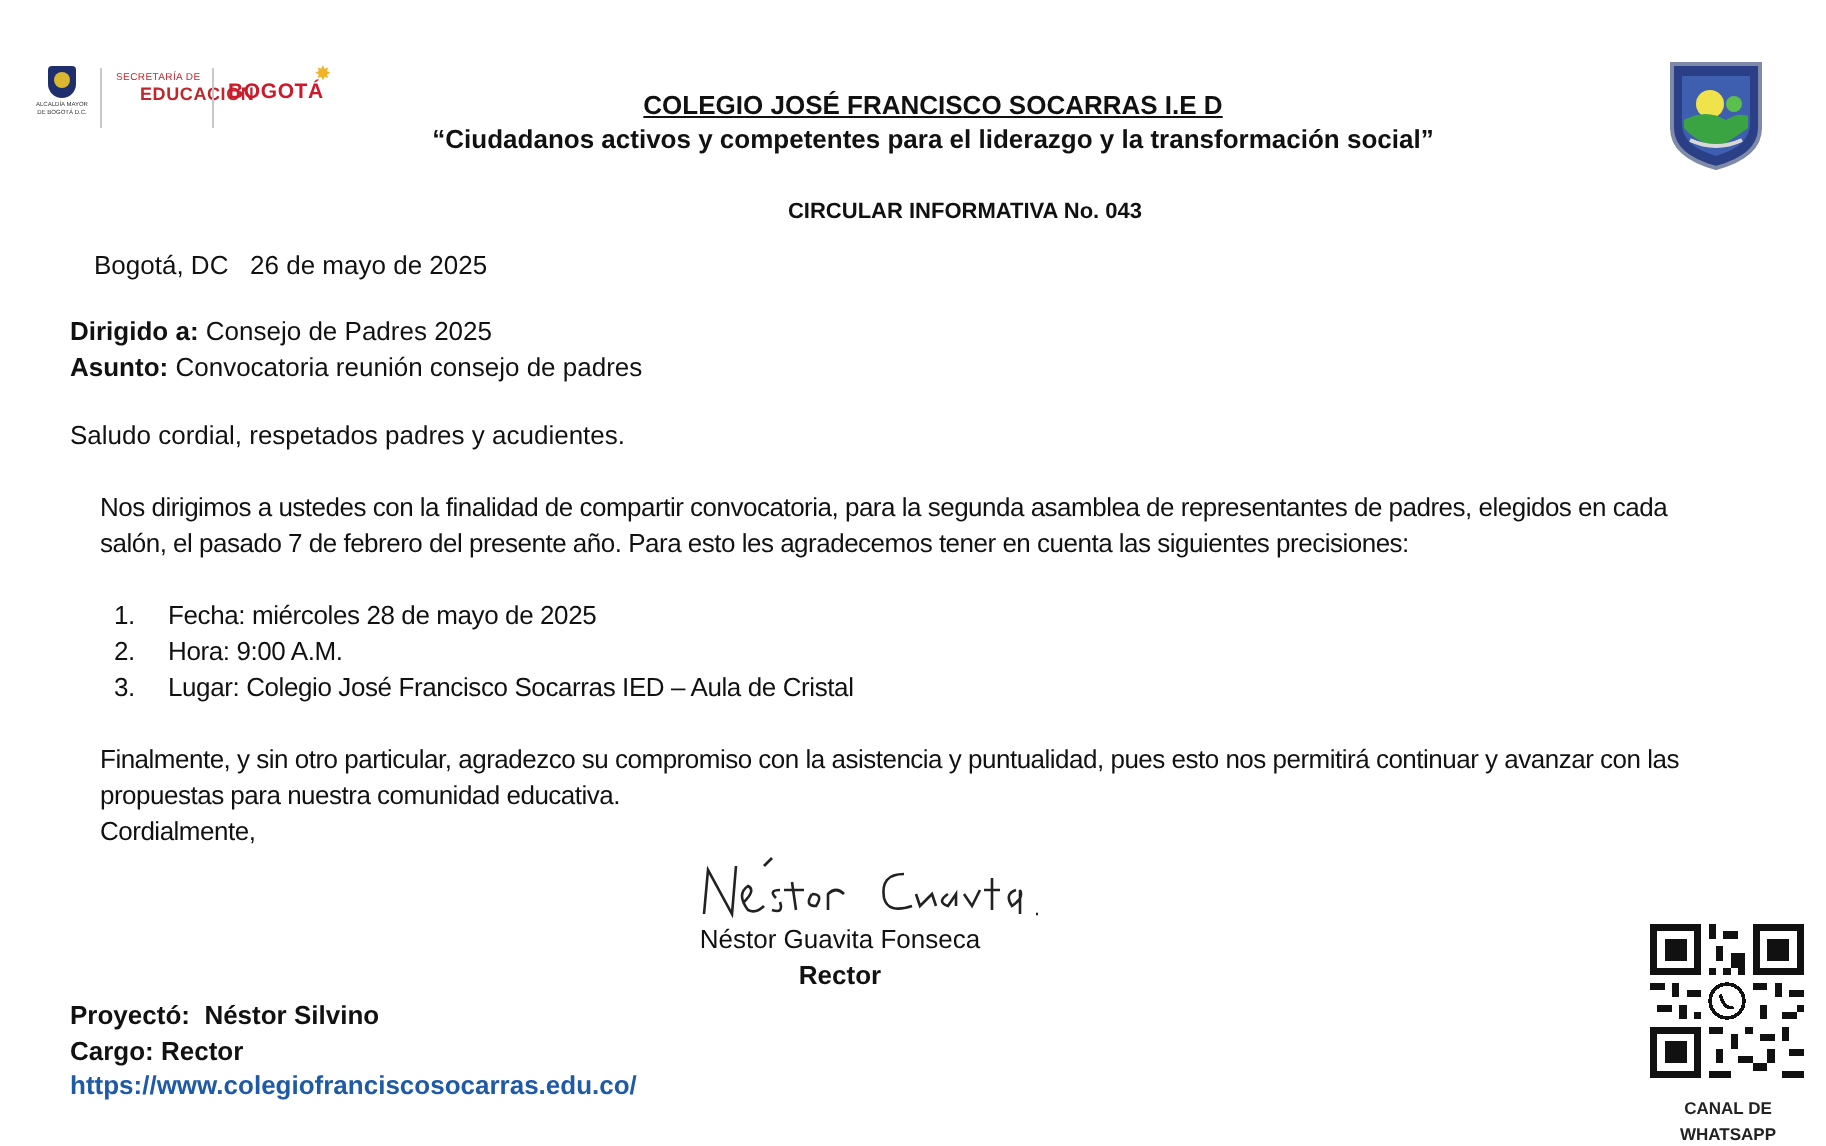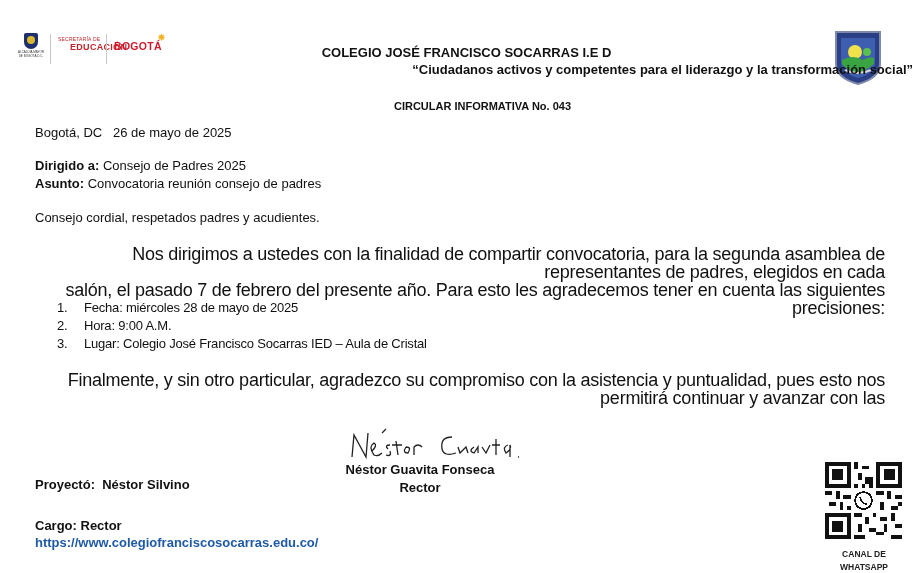--- a/index.html
+++ b/index.html
@@ -18,32 +18,32 @@
   .logo-alcaldia .caption { font-size: 3px; line-height: 3.5px; color: #333; text-align: center; margin-top: 2px; }
   .vdivider { width: 1px; background: #c8c8c8; }
   .logo-sec { left: 58px; top: 36px; }
   .logo-sec .small { font-size: 5px; color: #c0262c; letter-spacing: .2px; }
   .logo-sec .big { font-size: 9px; font-weight: bold; color: #c0262c; letter-spacing: .3px; padding-left: 12px; }
   .logo-bogota { left: 114px; top: 40px; font-size: 10.5px; font-weight: bold; color: #d0182b; letter-spacing: .3px; }
   .logo-bogota .star { position: absolute; right: -4px; top: -8px; color: #f2b325; font-size: 10px; }
 
   .crest { left: 833px; top: 28px; width: 50px; height: 58px; }
 
-  .title1 { left: 0; width: 913px; top: 45px; font-size: 13px; font-weight: bold; text-align: center; padding-left: 20px; box-sizing: border-box; }
-  .title2 { left: 0; width: 913px; top: 62px; font-size: 13px; font-weight: bold; text-align: right; padding-left: 20px; box-sizing: border-box; }
+  .title1 { left: 0; width: 913px; top: 45px; font-size: 13px; font-weight: bold; text-align: center; padding-left: 20px; box-sizing: border-box; text-decoration: underline; }
+  .title2 { left: 0; width: 913px; top: 62px; font-size: 13px; font-weight: bold; text-align: center; padding-left: 20px; box-sizing: border-box; }
   .title3 { left: 16px; width: 913px; top: 100px; font-size: 11px; font-weight: bold; text-align: center; padding-left: 20px; box-sizing: border-box; }
 
   .text { left: 35px; font-size: 13px; line-height: 18px; }
-  .para { left: 30px; width: 855px; font-size: 18px; line-height: 18px; letter-spacing: -0.25px; text-align: right; }
+  .para { left: 50px; width: 855px; font-size: 13px; line-height: 18px; letter-spacing: -0.25px; }
   .list { left: 57px; font-size: 13px; line-height: 18px; margin: 0; padding: 0; list-style: none; letter-spacing: -0.2px; }
   .list li { display: flex; }
   .list .num { width: 27px; }
 
   .signature { left: 348px; top: 427px; width: 180px; height: 36px; }
-  .sig-name { left: 320px; width: 200px; top: 462px; font-size: 13px; font-weight: bold; text-align: center; }
+  .sig-name { left: 320px; width: 200px; top: 462px; font-size: 13px; font-weight: normal; text-align: center; }
   .sig-role { left: 320px; width: 200px; top: 480px; font-size: 13px; font-weight: bold; text-align: center; }
 
   .link { left: 35px; top: 535px; font-size: 13px; font-weight: bold; color: #1f5aa6; }
 
   .qr { left: 822px; top: 462px; width: 83px; height: 77px; }
   .qr-caption { left: 810px; width: 108px; top: 548px; font-size: 8.5px; font-weight: bold; text-align: center; line-height: 13px; color: #222; }
 </style>
 </head>
 <body>
 
@@ -70,26 +70,26 @@
     <path d="M9 32 Q20 26 30 32 Q36 28 41 30 L41 36 Q30 44 25 46 Q14 42 9 36 Z" fill="#3aa342"></path>
     <circle cx="34" cy="24" r="4" fill="#5bbf4e"></circle>
     <path d="M12 42 Q25 48 38 42" stroke="#d8d8d8" stroke-width="2" fill="none"></path>
   </svg>
 </div>
 
 <div class="abs title1">COLEGIO JOSÉ FRANCISCO SOCARRAS I.E D</div>
 <div class="abs title2">“Ciudadanos activos y competentes para el liderazgo y la transformación social”</div>
 <div class="abs title3">CIRCULAR INFORMATIVA No. 043</div>
 
-<div class="abs text" style="top:124px; white-space:pre;">Bogotá, DC   26 de mayo de 2025</div>
+<div class="abs text" style="top:124px; white-space:pre;margin-left:12px;">Bogotá, DC   26 de mayo de 2025</div>
 
 <div class="abs text" style="top:157px; white-space:pre;"><span class="bold">Dirigido a:</span><span> Consejo de Padres 2025</span></div>
 <div class="abs text" style="top:175px; white-space:pre;"><span class="bold">Asunto:</span><span> Convocatoria reunión consejo de padres</span></div>
 
-<div class="abs text" style="top:209px;">Consejo cordial, respetados padres y acudientes.</div>
+<div class="abs text" style="top:209px;">Saludo cordial, respetados padres y acudientes.</div>
 
 <div class="abs para" style="top:245px;">
   <div>Nos dirigimos a ustedes con la finalidad de compartir convocatoria, para la segunda asamblea de representantes de padres, elegidos en cada</div>
   <div>salón, el pasado 7 de febrero del presente año. Para esto les agradecemos tener en cuenta las siguientes precisiones:</div>
 </div>
 
 <ul class="abs list" style="top:299px;">
   <li>
       <span class="num">1.</span>
       <span>Fecha: miércoles 28 de mayo de 2025</span>
@@ -99,20 +99,22 @@
       <span>Hora: 9:00 A.M.</span>
     </li>
   <li>
       <span class="num">3.</span>
       <span>Lugar: Colegio José Francisco Socarras IED – Aula de Cristal</span>
     </li>
 </ul>
 
 <div class="abs para" style="top:371px;">
   <div>Finalmente, y sin otro particular, agradezco su compromiso con la asistencia y puntualidad, pues esto nos permitirá continuar y avanzar con las</div>
+  <div>propuestas para nuestra comunidad educativa.</div>
+  <div>Cordialmente,</div>
 </div>
 
 <div class="abs signature">
   <svg width="180" height="36" viewBox="0 0 180 36" fill="none" stroke="#222" stroke-width="1.3">
     <path d="M4 30 L6 8 L18 30 L20 6"></path>
     <path d="M24 24 Q30 18 26 16 Q20 20 26 28 Q30 30 34 26"></path>
     <path d="M34 6 L38 2"></path>
     <path d="M40 22 Q36 18 42 18 M38 28 Q44 30 42 24"></path>
     <path d="M48 14 L50 28 M44 18 L54 18"></path>
     <path d="M58 20 Q54 26 60 26 Q64 20 58 20"></path>
@@ -122,21 +124,21 @@
     <path d="M126 20 Q120 24 126 26 L130 20 L130 26"></path>
     <path d="M134 20 L138 26 L142 18"></path>
     <path d="M148 12 L148 28 M144 18 L152 18"></path>
     <path d="M160 18 Q154 20 158 26 Q164 22 162 18 L162 30"></path>
     <path d="M170 30 L171 30"></path>
   </svg>
 </div>
 <div class="abs sig-name">Néstor Guavita Fonseca</div>
 <div class="abs sig-role">Rector</div>
 
-<div class="abs text bold" style="top:476px; white-space:pre;"><span>Proyectó:</span><span>  Néstor Silvino</span></div>
+<div class="abs text bold" style="top:499px; white-space:pre;"><span>Proyectó:</span><span>  Néstor Silvino</span></div>
 <div class="abs text bold" style="top:517px;">Cargo: Rector</div>
 <a class="abs link">https://www.colegiofranciscosocarras.edu.co/</a>
 
 <div class="abs qr">
   <svg width="83" height="77" viewBox="0 0 21 21" shape-rendering="crispEdges">
     <rect width="21" height="21" fill="#fff"></rect>
     <g fill="#111">
       <rect x="0" y="0" width="7" height="7"></rect>
         <rect x="1" y="1" width="5" height="5" fill="#fff"></rect>
         <rect x="2" y="2" width="3" height="3"></rect>

